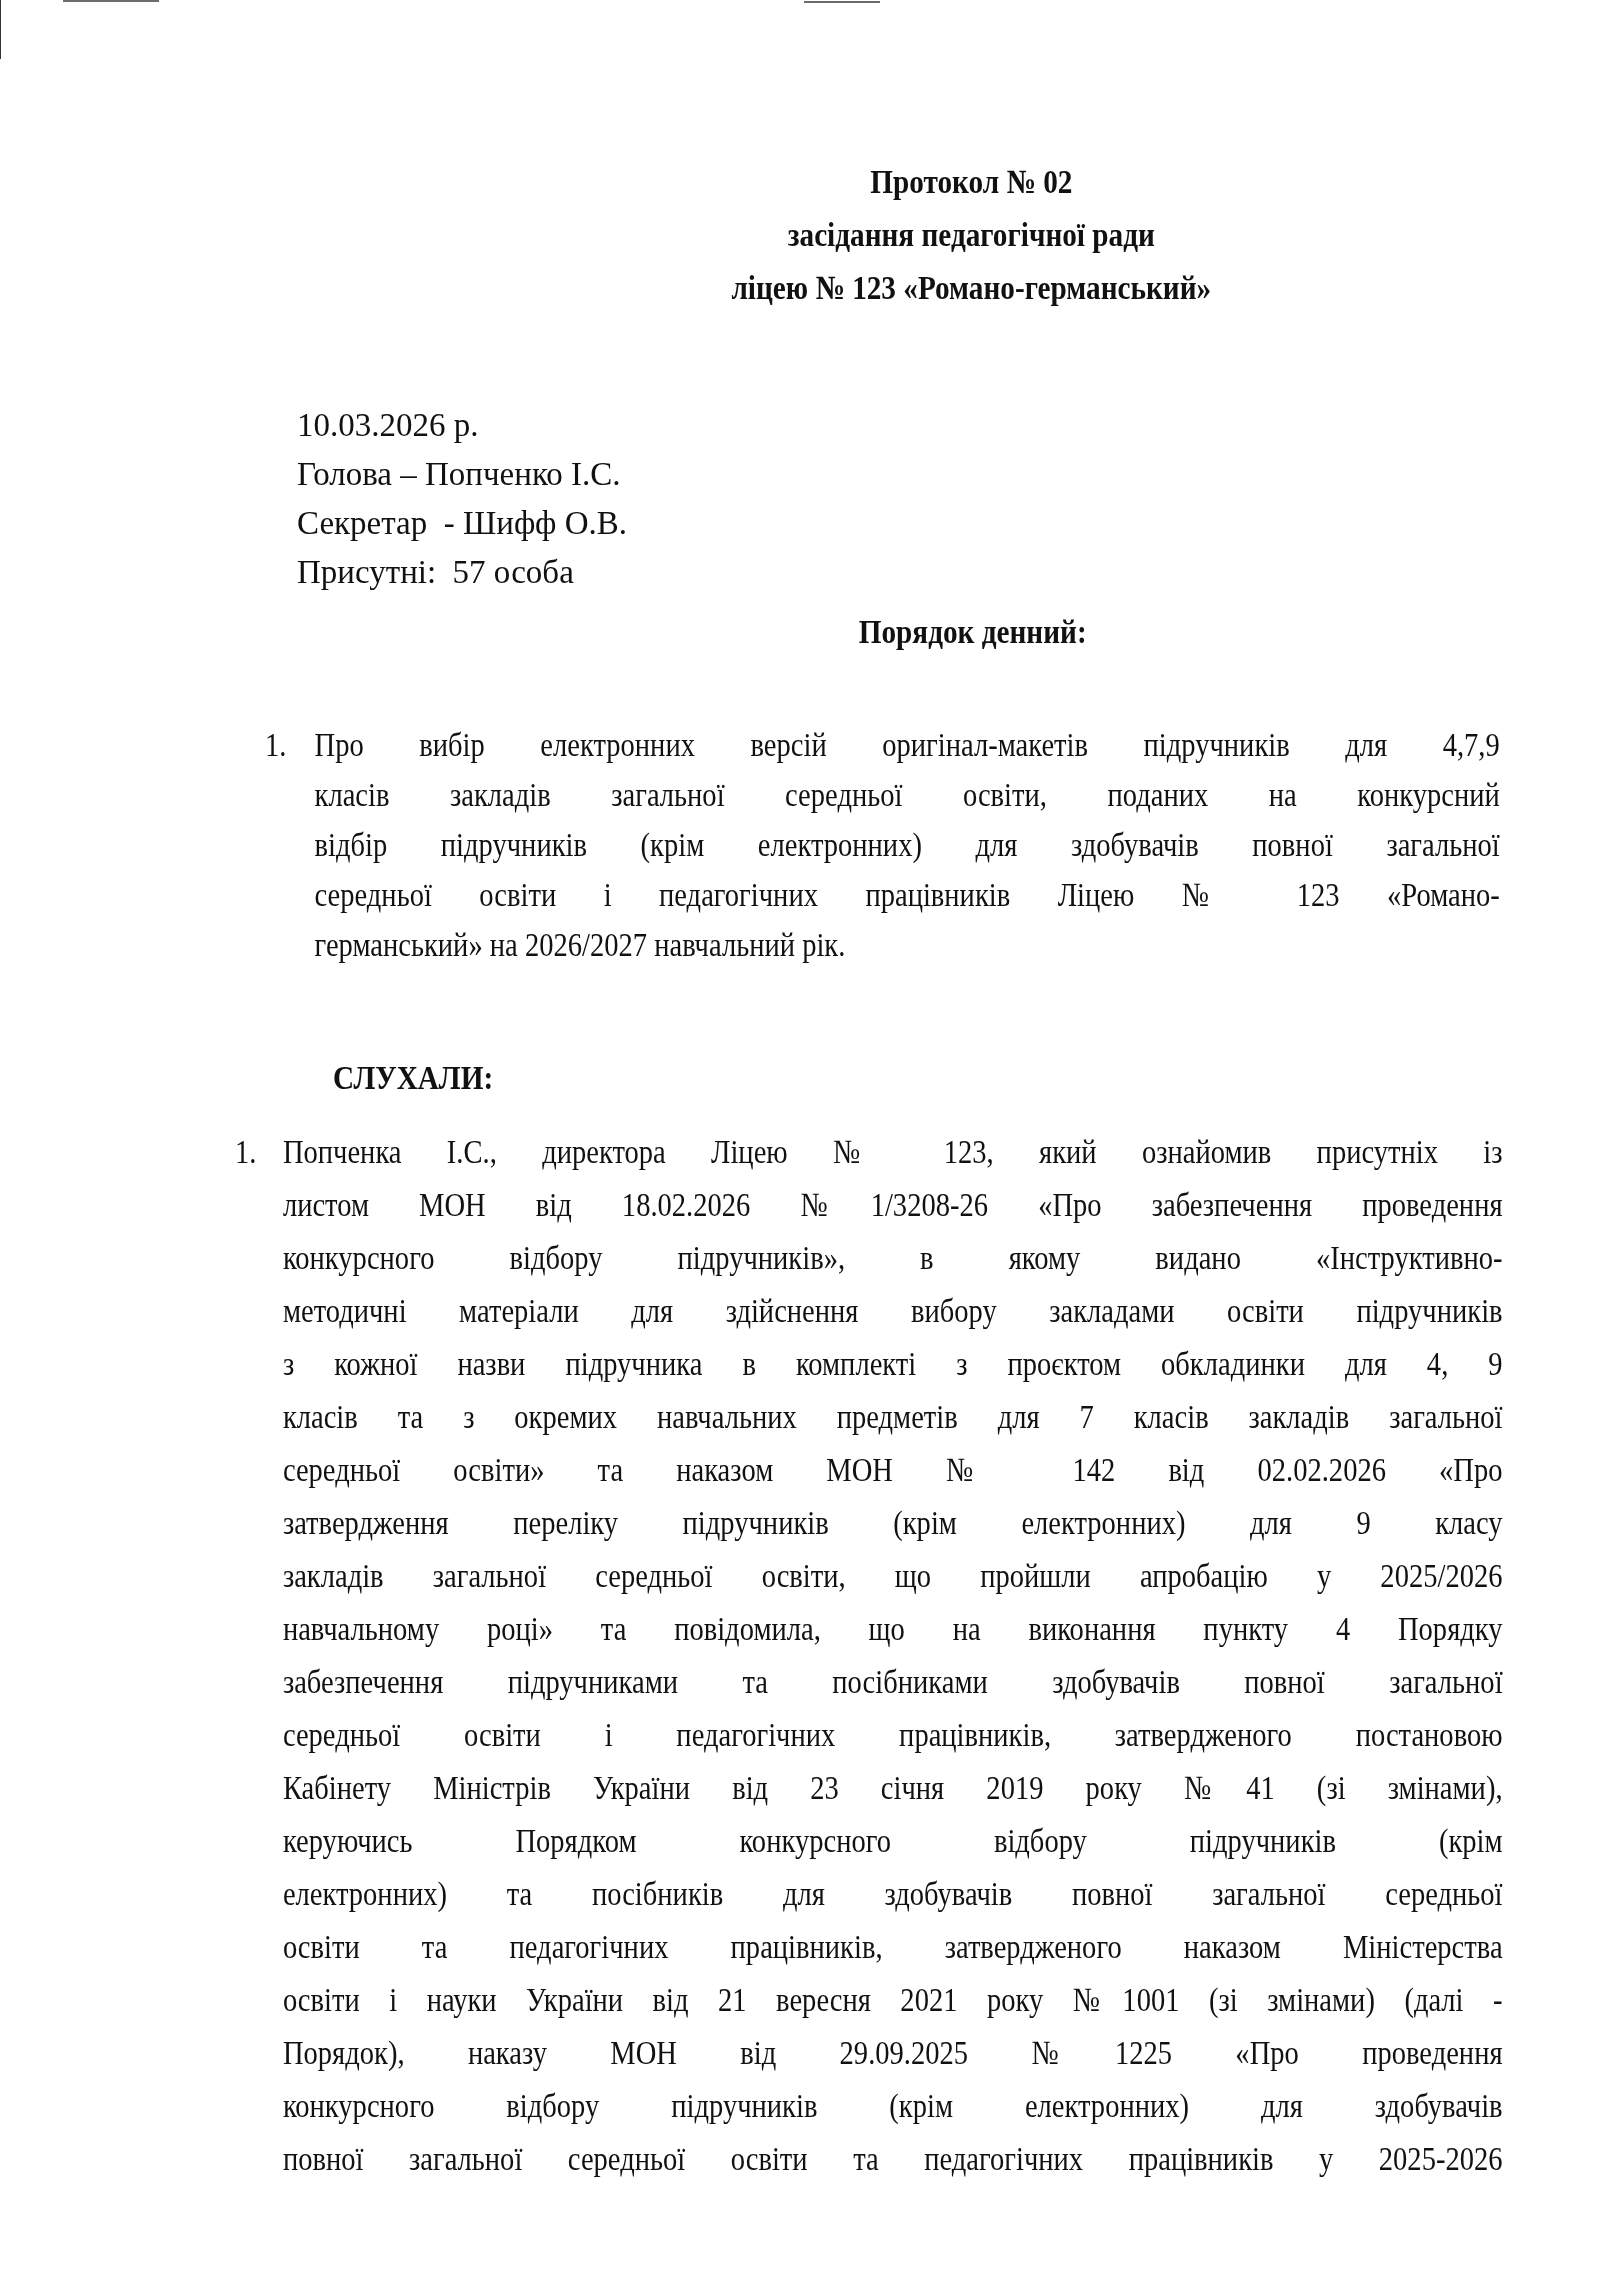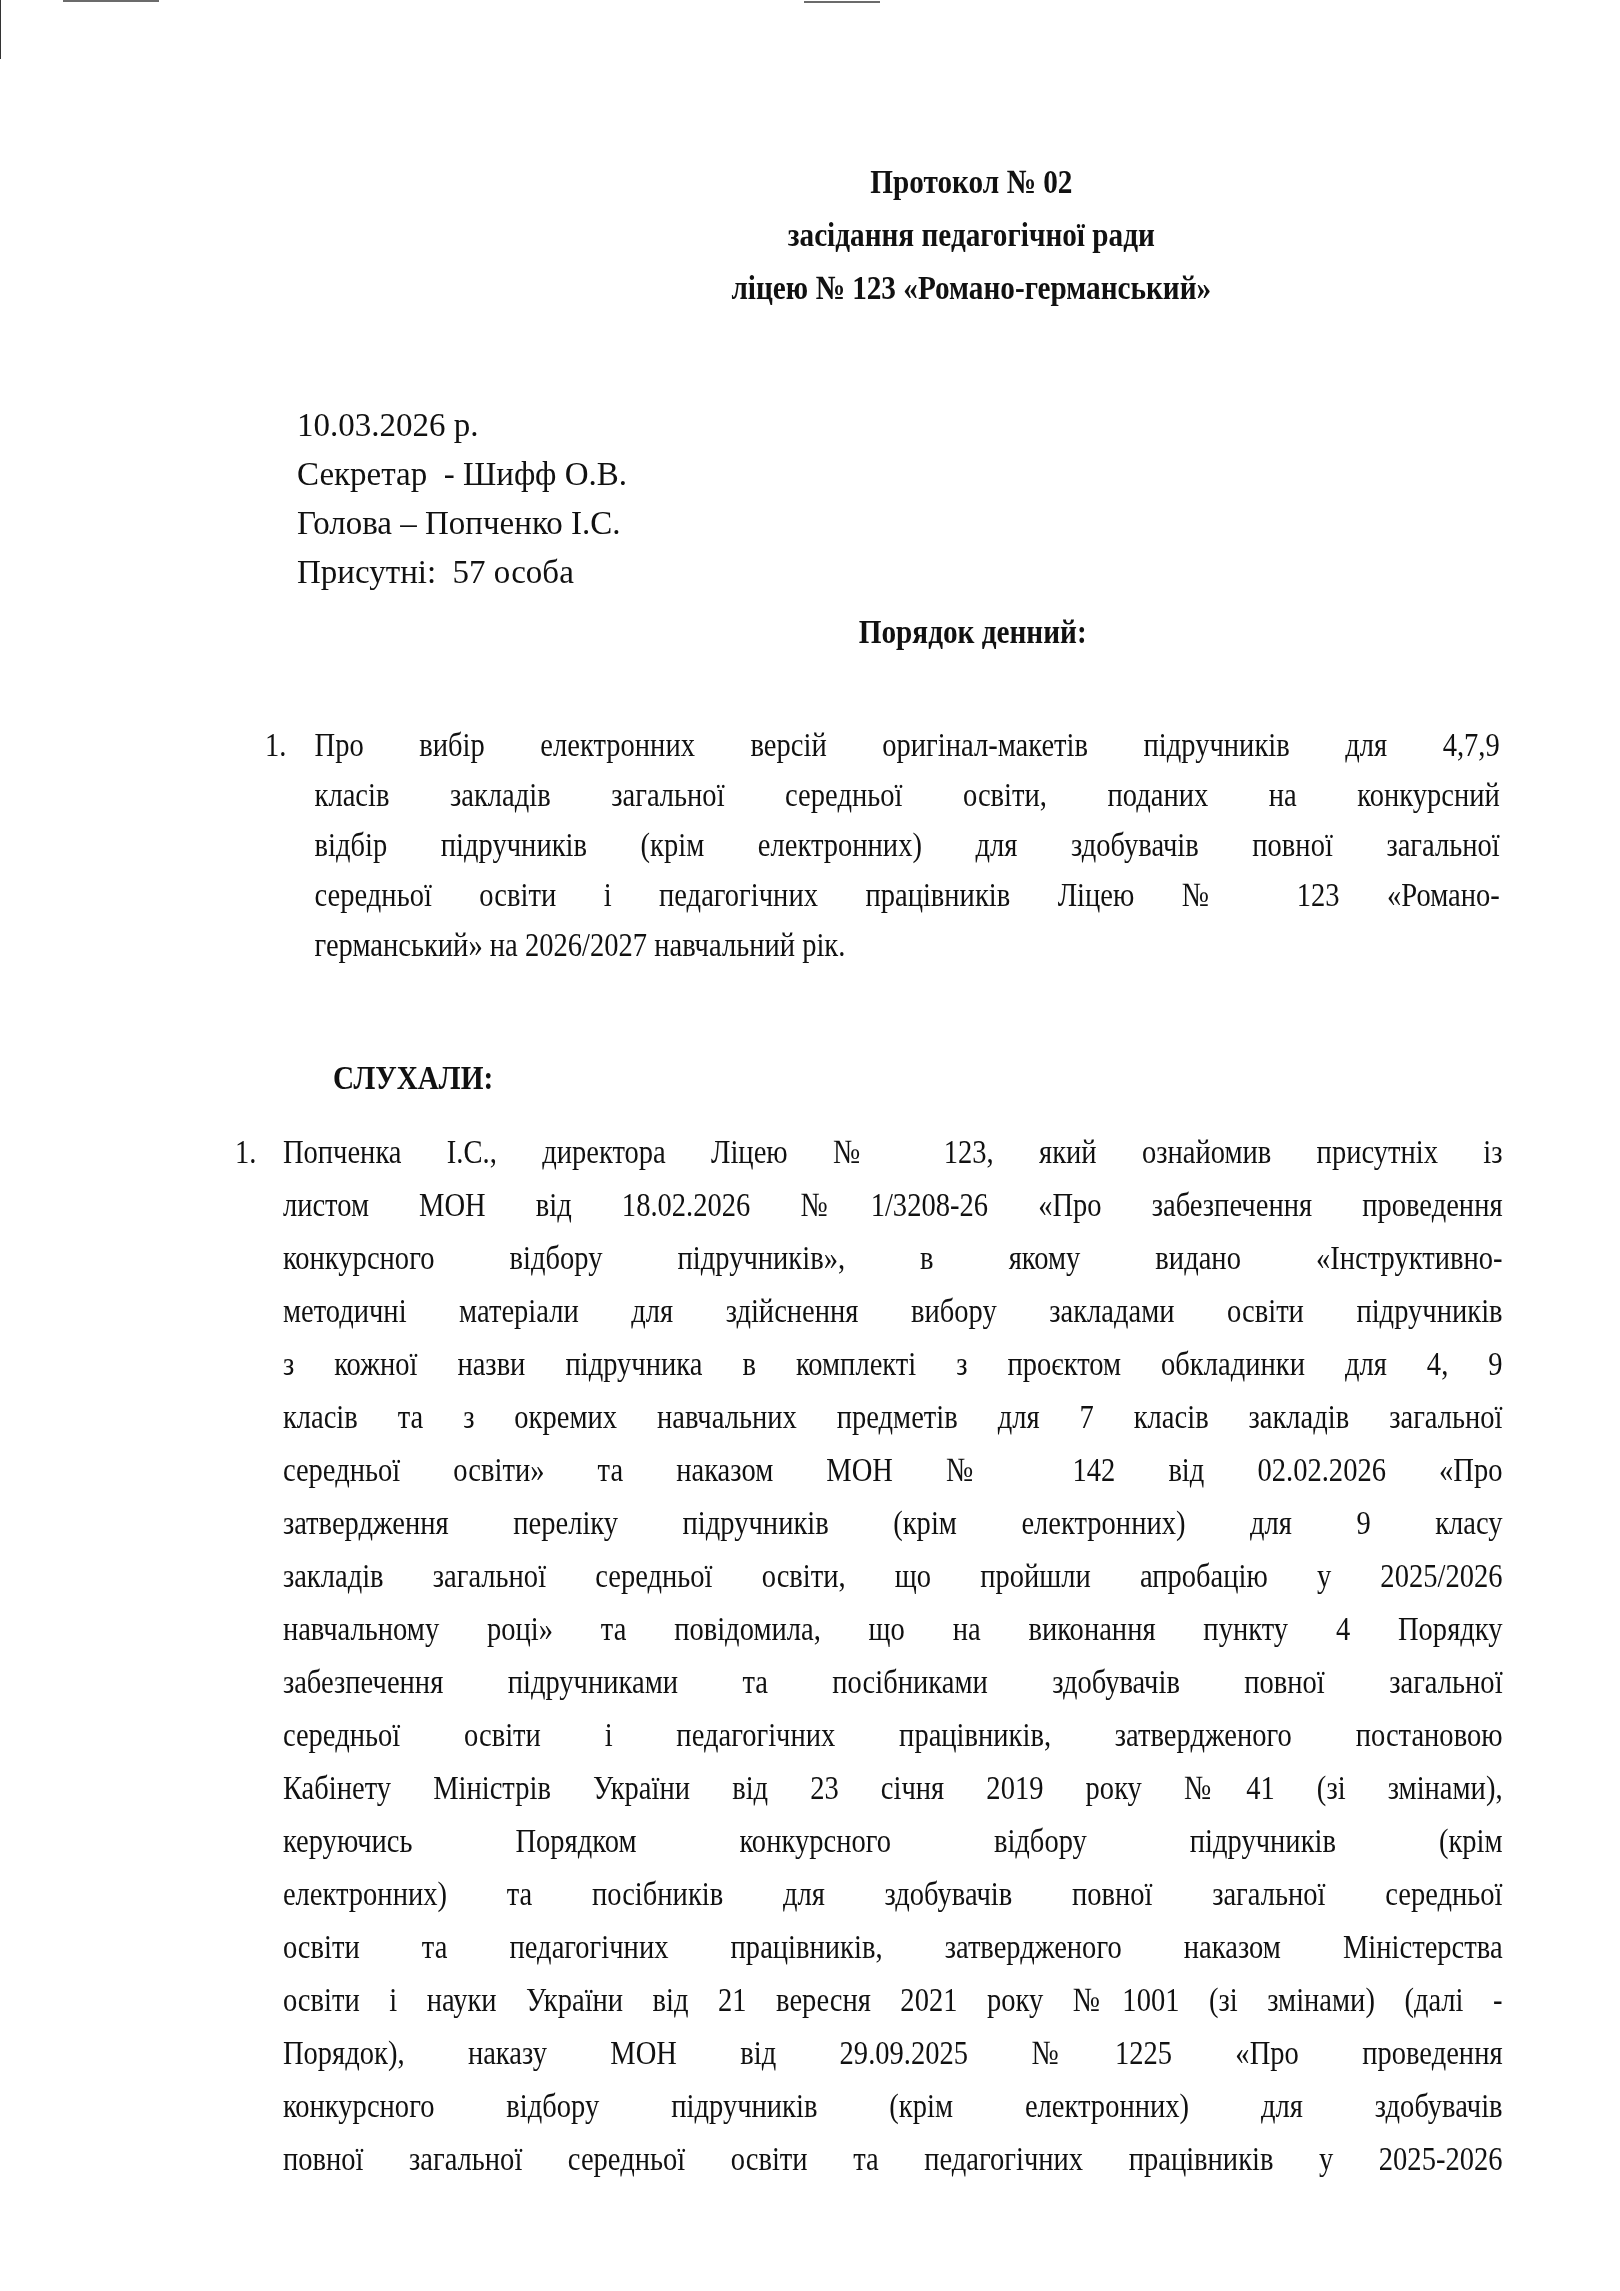--- a/index.html
+++ b/index.html
@@ -140,22 +140,22 @@
   <div class="scan-edge-left"></div>
 
   <div class="title-block">
     <div class="t1">Протокол № 02</div>
     <div class="t2">засідання педагогічної ради</div>
     <div class="t3">ліцею № 123 «Романо-германський»</div>
   </div>
 
   <div class="meta">
     <div>10.03.2026 р.</div>
+    <div>Голова – Попченко І.С.</div>
     <div>Секретар  - Шифф О.В.</div>
-    <div>Голова – Попченко І.С.</div>
     <div>Присутні:  57 особа</div>
   </div>
 
   <div class="agenda-heading">Порядок денний:</div>
 
   <div class="list agenda-list">
     <div class="item">
       <span class="num">1.</span>
       <span class="line">Про вибір електронних версій оригінал-макетів підручників для 4,7,9</span>
       <span class="line">класів закладів загальної середньої освіти, поданих на конкурсний</span>

